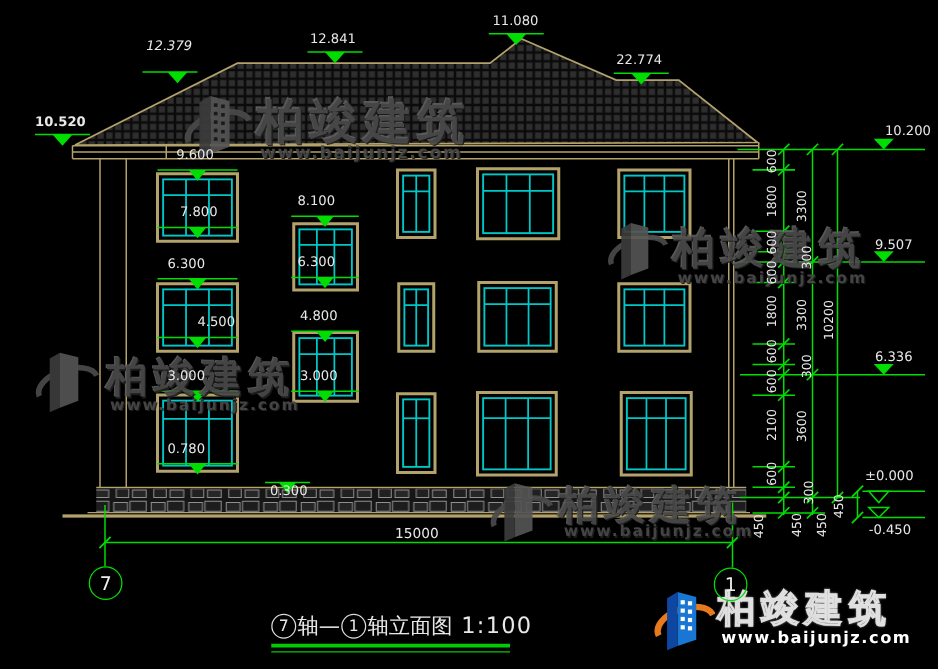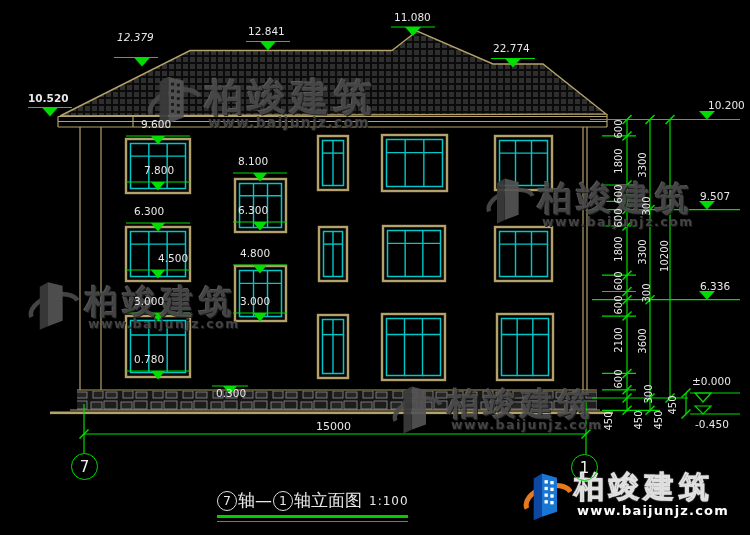--- a/index.html
+++ b/index.html
@@ -22,21 +22,21 @@
   #wm4 .wm-name{left:57px;top:3px;font-size:32px;}  #wm4 .wm-url{left:61px;top:37px;font-size:12.5px;}
   #logo{position:absolute;left:520px;top:462px;z-index:7;width:228px;height:70px;}
   #logo .logo-name{position:absolute;left:54px;top:5px;font-size:30px;font-weight:bold;letter-spacing:5px;
       color:#1c1c1c;-webkit-text-stroke:1px #e0e0e0;text-shadow:0 0 2px #fff;white-space:nowrap;}
   #logo .logo-url{position:absolute;left:57px;top:41px;font-size:13px;font-weight:bold;color:#fff;
       letter-spacing:1.2px;white-space:nowrap;}
   #title-block{position:absolute;left:216px;top:489px;z-index:6;color:#e8e8e8;font-size:17px;
       display:flex;align-items:center;white-space:nowrap;}
   .title-circ{display:inline-flex;width:18px;height:18px;border:1.5px solid #dcdcdc;border-radius:50%;
       align-items:center;justify-content:center;font-size:12.5px;margin:0 1px;}
-  .title-scale{font-size:12px;margin-left:7px;letter-spacing:1px;}
+  .title-scale{font-size:18px;margin-left:7px;letter-spacing:1px;}
   .title-underline-thick{position:absolute;left:217px;top:515px;width:191px;height:3px;background:#00cc00;z-index:6;}
   .title-underline-thin{position:absolute;left:217px;top:521px;width:191px;height:1px;background:#00cc00;z-index:6;}
 </style>
 </head>
 <body>
 
 <div id="stage">
 
   <svg id="cad" width="750" height="535">
     <defs>

